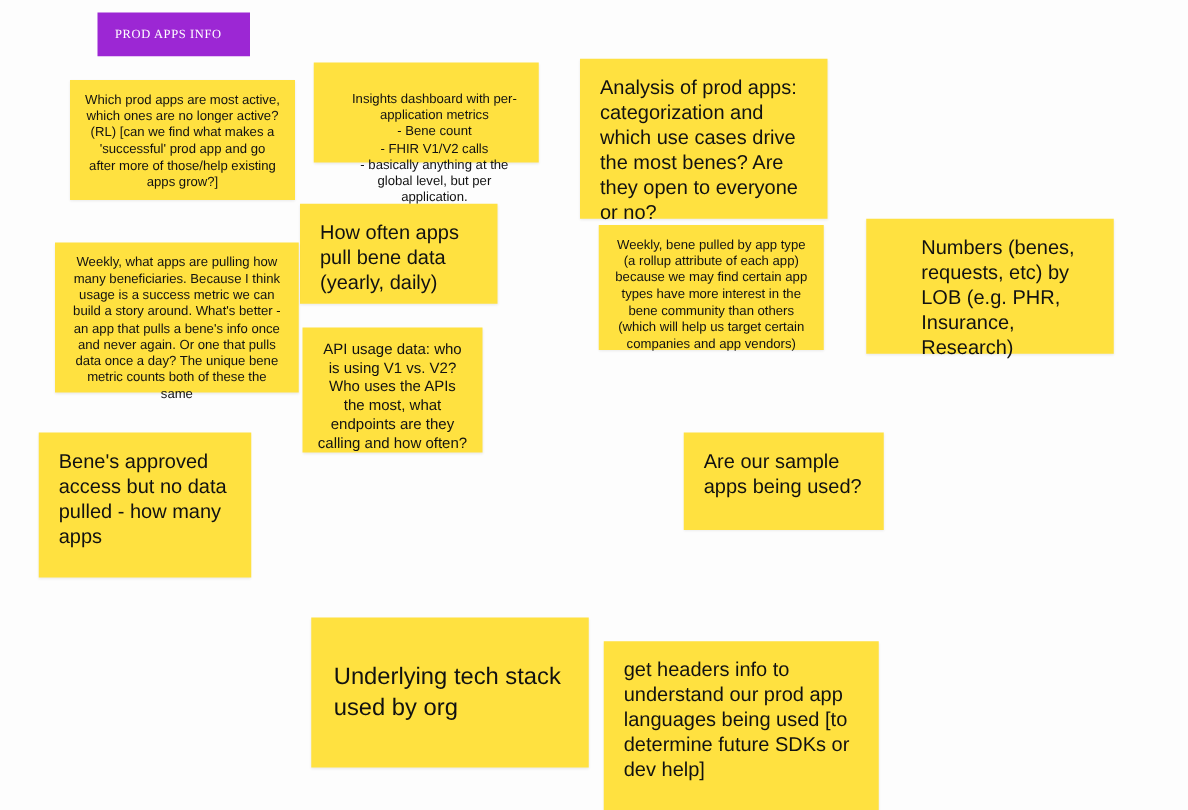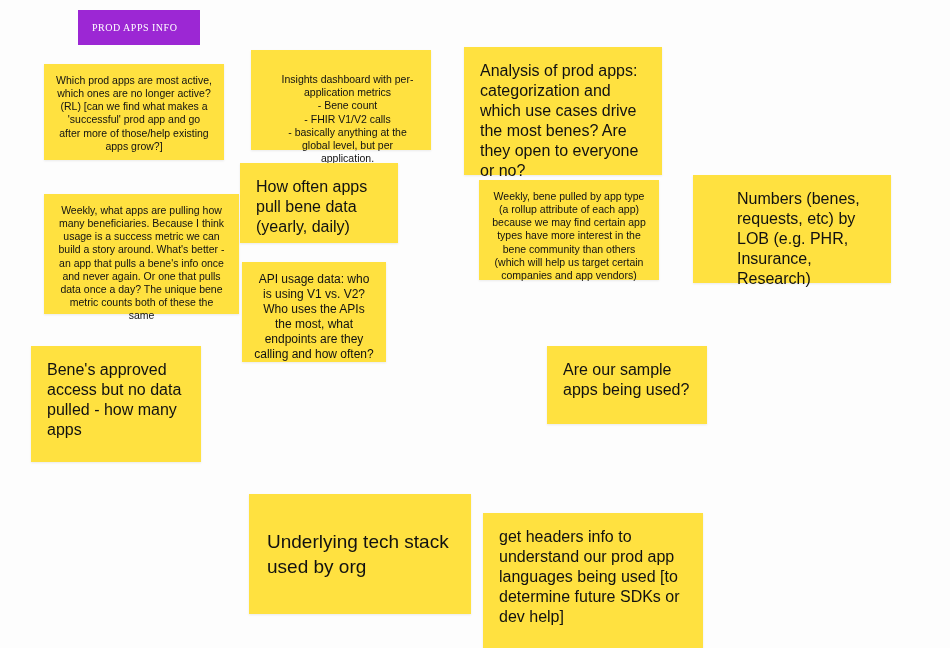--- a/index.html
+++ b/index.html
@@ -33,25 +33,25 @@
     .note.med   { font-size: 16px; text-align: left; PADDING: 14px 16px; }
     .note.big   { font-size: 19px; text-align: left; padding: 0 18px; line-height: 1.3; }
   </style>
 </head>
 <body>
 
 <div class="tab" style="left:78px; top:10px; width:122px;">
   <span>PROD APPS INFO</span>
 </div>
 
-<div class="note small" style="left:44px; top:64px; width:180px; height:96px;">
+<div class="note small" style="left:56px; top:64px; width:180px; height:96px;">
   <span>Which prod apps are most active, which ones are no longer active? (RL) [can we find what makes a 'successful' prod app and go after more of those/help existing apps grow?]</span>
 </div>
 
-<div class="note small" style="left:251px; top:50px; width:180px; height:100px; white-space:pre-line;padding-left:25px;">
+<div class="note small" style="left:251px; top:50px; width:180px; height:80px; white-space:pre-line;padding-left:25px;">
   <span>Insights dashboard with per-application metrics
 - Bene count
 - FHIR V1/V2 calls
 - basically anything at the global level, but per application.</span>
 </div>
 
 <div class="note med" style="left:464px; top:47px; width:198px; height:128px;">
   <span>Analysis of prod apps: categorization and which use cases drive the most benes? Are they open to everyone or no?</span>
 </div>
 

